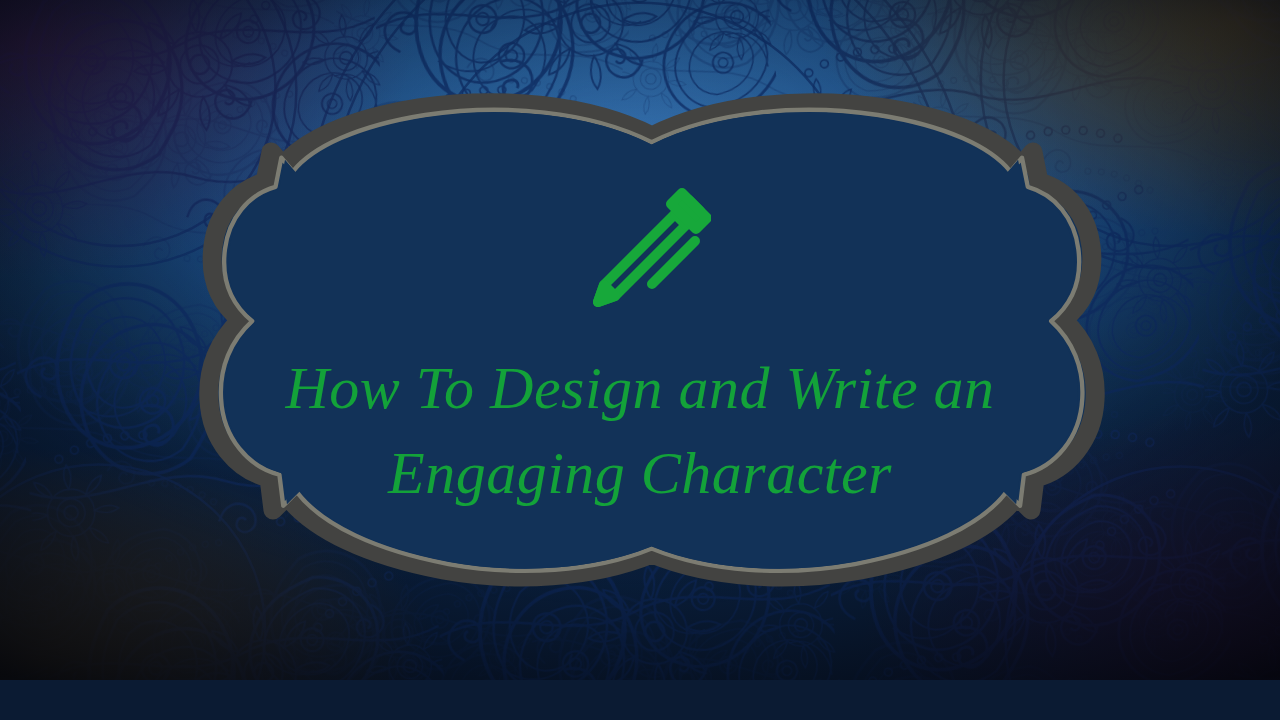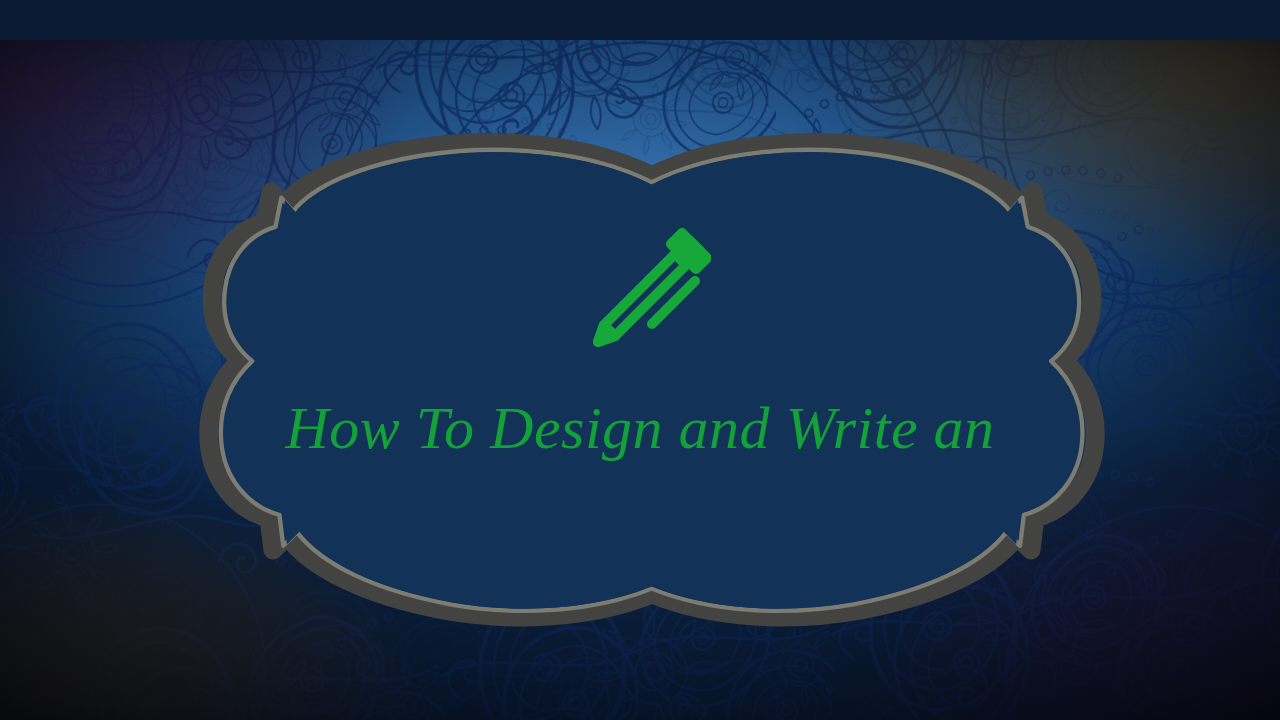--- a/index.html
+++ b/index.html
@@ -10,21 +10,20 @@
   body {
     font-family: "Liberation Serif", serif;
   }
 
   #slide {
     position: relative;
     width: 1280px;
     height: 680px;
     overflow: hidden;
     background: #4c1d95;
-    margin-top: 40px;
   }
 
   
   .bg-root {
     position: absolute;
     inset: 0;
     overflow: hidden;
   }
   .bg-base {
     position: absolute;
@@ -258,17 +257,18 @@
         <path d="M35,99 L46,110 L29,116 Z"></path>
 
         <path d="M113,7 L138,32 L127,43 L102,18 Z" fill="#17a83a"></path>
 
         <path d="M126,55 L83,98"></path>
       </g>
     </svg>
 
     <div class="title-block">
       <div class="title-line">How To Design and Write an</div>
+      <div class="title-line">Engaging Character</div>
     </div>
 
   </div>
 
 </div>
 
 </body></html>

